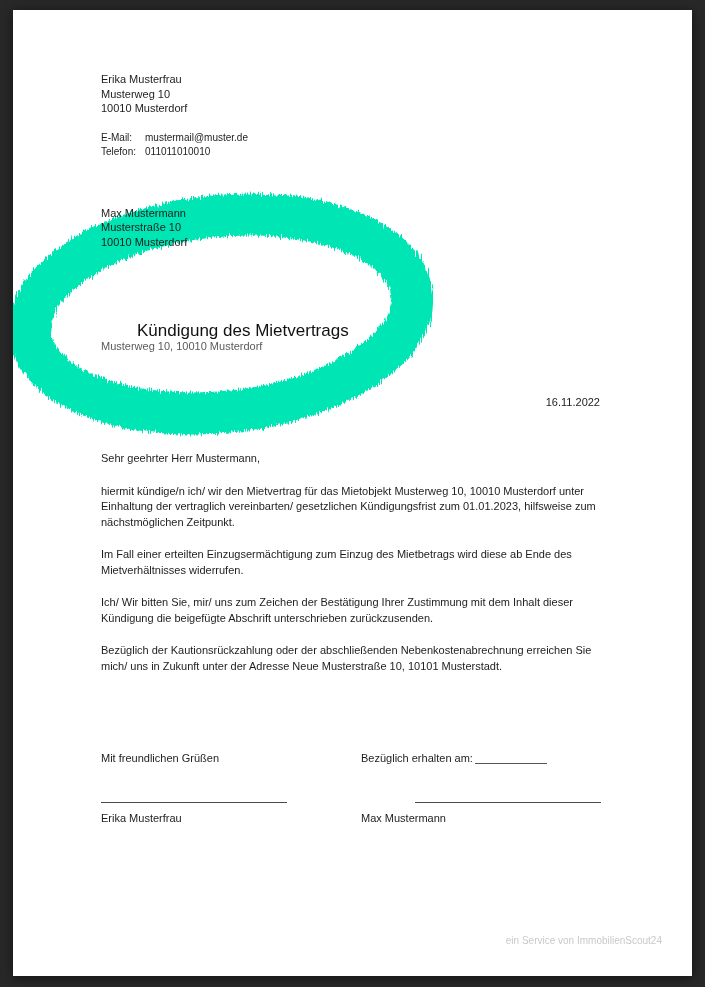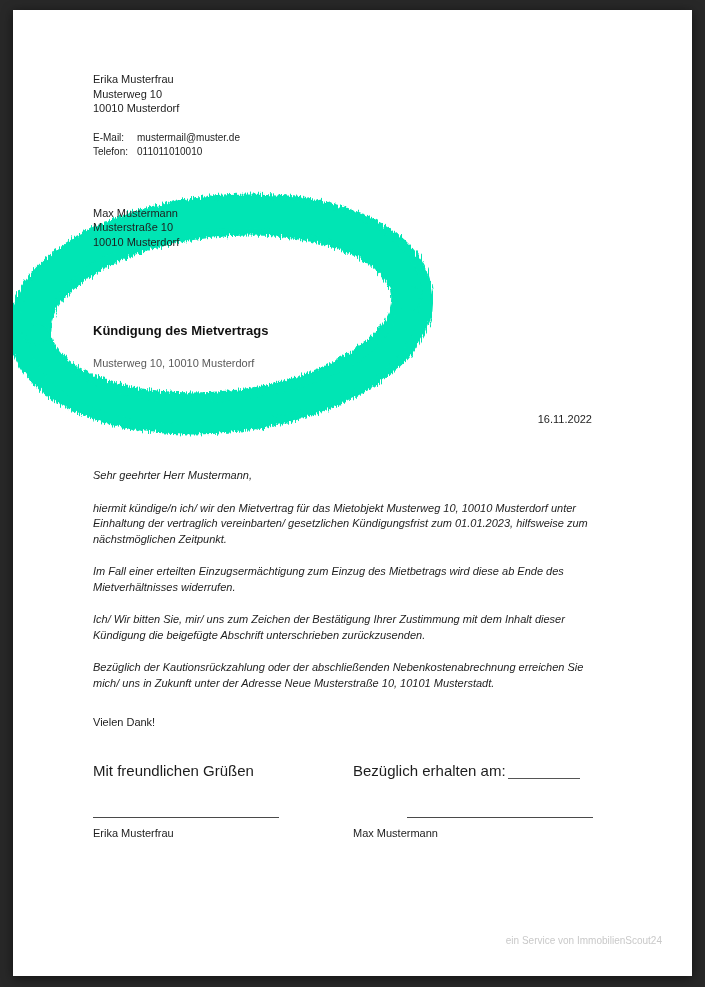--- a/index.html
+++ b/index.html
@@ -35,21 +35,21 @@
     position: absolute;
     left: -8px;
     top: 180px;
     width: 448px;
     height: 250px;
     pointer-events: none;
   }
   
   .content {
     position: absolute;
-    left: 80px;
+    left: 88px;
     top: 62px;
     width: 500px;
     color: #222222;
   }
   .sender {
     font-size: 11px;
     line-height: 14.5px;
     color: #1d1d1d;
   }
   .contact {
@@ -65,63 +65,64 @@
   .recipient {
     margin-top: 46px;
     font-size: 11px;
     line-height: 14.5px;
     color: #1d1d1d;
   }
   .subject-block {
     margin-top: 74px;
   }
   .subject {
-    font-size: 13px;
-    font-weight: bold;
+    font-size: 17px;
+    font-weight: normal;
     color: #111111;
     line-height: 15px;
+    margin-left: 36px;
   }
   .subject-sub {
     font-size: 11px;
     color: #5a5a5a;
     line-height: 15px;
-    margin-top: 18px;
+    margin-top: 1px;
   }
   .date-row {
     margin-top: 42px;
     text-align: right;
     font-size: 11px;
     color: #1d1d1d;
     padding-right: 1px;
   }
   .body-block {
     margin-top: 43px;
-    font-style: italic;
   }
   .para {
     font-size: 11px;
     line-height: 15.5px;
     color: #1d1d1d;
     margin-bottom: 17px;
   }
   .para:last-child { margin-bottom: 16px; }
   .thanks {
     margin-top: 25px;
     font-size: 11px;
     color: #1d1d1d;
   }
   .sign-row {
     margin-top: 34px;
     display: flex;
     justify-content: space-between;
   }
   .sign-col {
     width: 48%;
-    font-size: 15px;
-    color: #1d1d1d;
+    font-size: 11px;
+    color: #1d1d1d;
+    margin-top: 44px;
   }
   .sign-col.right { width: 48%; }
   .received-line {
     display: inline-block;
     width: 72px;
     border-bottom: 1px solid #555;
     height: 11px;
     vertical-align: bottom;
     margin-left: 2px;
   }
@@ -213,21 +214,20 @@
       <div class="date-row">16.11.2022</div>
 
       <div class="body-block">
         <div class="para">Sehr geehrter Herr Mustermann,</div>
         <div class="para">hiermit kündige/n ich/ wir den Mietvertrag für das Mietobjekt Musterweg 10, 10010 Musterdorf unter Einhaltung der vertraglich vereinbarten/ gesetzlichen Kündigungsfrist zum 01.01.2023, hilfsweise zum nächstmöglichen Zeitpunkt.</div>
         <div class="para">Im Fall einer erteilten Einzugsermächtigung zum Einzug des Mietbetrags wird diese ab Ende des Mietverhältnisses widerrufen.</div>
         <div class="para">Ich/ Wir bitten Sie, mir/ uns zum Zeichen der Bestätigung Ihrer Zustimmung mit dem Inhalt dieser Kündigung die beigefügte Abschrift unterschrieben zurückzusenden.</div>
         <div class="para">Bezüglich der Kautionsrückzahlung oder der abschließenden Nebenkostenabrechnung erreichen Sie mich/ uns in Zukunft unter der Adresse Neue Musterstraße 10, 10101 Musterstadt.</div>
       </div>
 
-      <div class="thanks">Vielen Dank!</div>
 
       <div class="sign-row">
         <div class="sign-col">Mit freundlichen Grüßen</div>
         <div class="sign-col right">
           <span>Bezüglich erhalten am:</span><span class="received-line"></span>
         </div>
       </div>
 
       <div class="rule-row">
         <div class="rule"></div>

